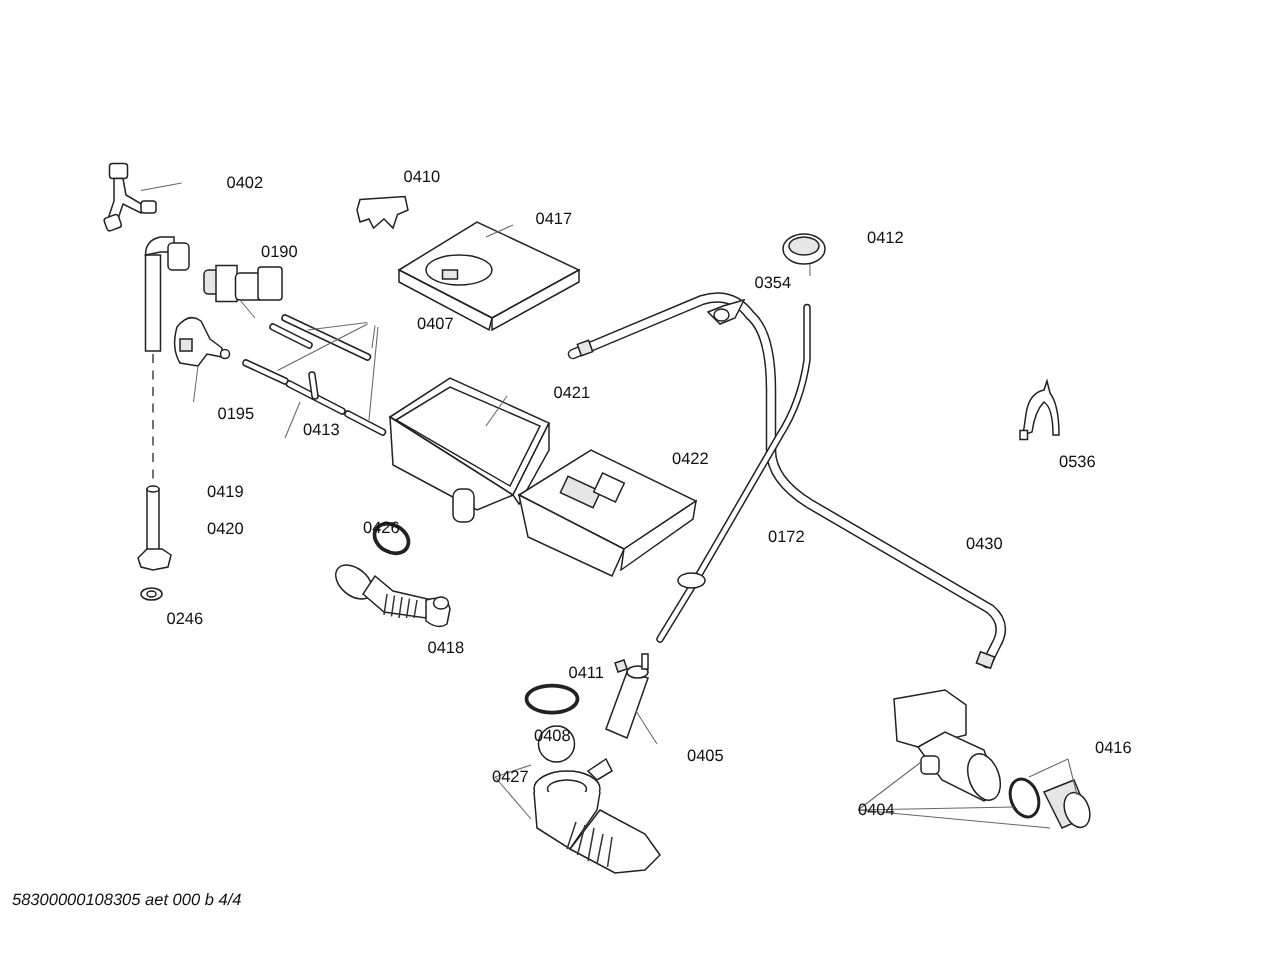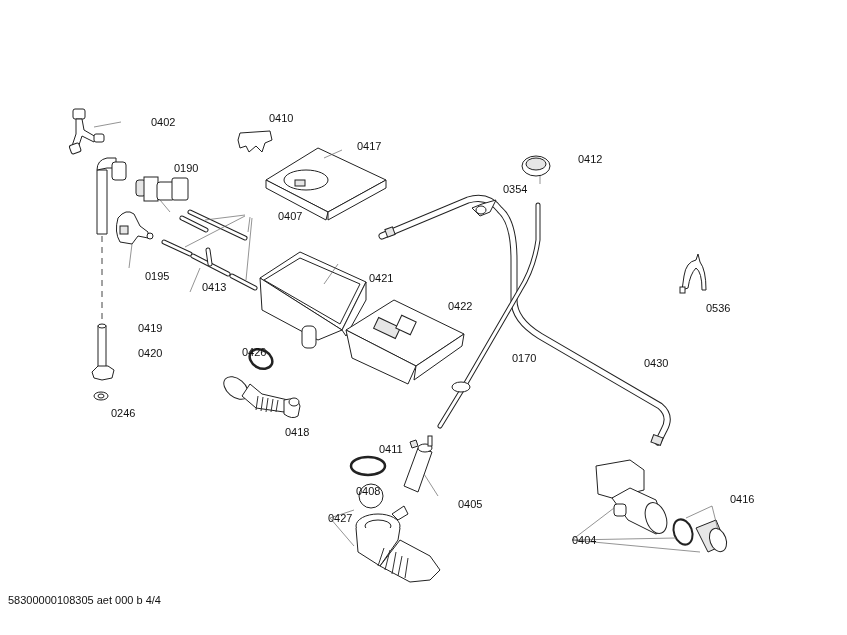--- a/index.html
+++ b/index.html
@@ -1,19 +1,19 @@
 <!DOCTYPE html>
 <html><head>
 <meta charset="utf-8">
 <style>
   html, body { margin: 0; padding: 0; background: #ffffff; }
   body { width: 847px; height: 635px; position: relative; overflow: hidden; font-family: "Liberation Sans", sans-serif; }
   #diagram { position: absolute; left: 0; top: 0; width: 847px; height: 635px; }
   .lbl { position: absolute; font-size: 11px; color: #111; line-height: 12px; white-space: nowrap; padding-left: 27px; }
-  .footer { position: absolute; left: 8px; top: 594px; font-size: 11px; color: #111; }
+  .footer { position: absolute; left: 8px; top: 594px; font-size: 11px; color: #111; font-style: italic; }
   svg .part { fill: #ffffff; stroke: #222; stroke-width: 1; }
   svg .fill-grey { fill: #e6e6e6; stroke: #222; stroke-width: 1; }
   svg .lead { fill: none; stroke: #666; stroke-width: 0.7; }
   svg .dash { fill: none; stroke: #444; stroke-width: 1; stroke-dasharray: 6 5; }
   svg .tube { fill: none; stroke: #222; stroke-width: 7; stroke-linecap: round; }
   svg .tube-in { fill: none; stroke: #fff; stroke-width: 5; stroke-linecap: round; }
   svg .thin { fill: none; stroke: #222; stroke-width: 5; stroke-linecap: round; }
   svg .thin-in { fill: none; stroke: #fff; stroke-width: 3; stroke-linecap: round; }
   svg .rib { fill: none; stroke: #333; stroke-width: 1; }
 </style>
@@ -207,30 +207,30 @@
   </g>
 </svg>
 
 <span class="lbl" style="left:124px;top:116px">0402</span>
 <span class="lbl" style="left:242px;top:112px">0410</span>
 <span class="lbl" style="left:330px;top:140px">0417</span>
 <span class="lbl" style="left:147px;top:162px">0190</span>
 <span class="lbl" style="left:251px;top:210px">0407</span>
 <span class="lbl" style="left:118px;top:270px">0195</span>
 <span class="lbl" style="left:175px;top:281px">0413</span>
-<span class="lbl" style="left:342px;top:272px">0421</span>
+<span class="lbl" style="left:342px;top:256px">0421</span>
 <span class="lbl" style="left:421px;top:300px">0422</span>
 <span class="lbl" style="left:111px;top:322px">0419</span>
 <span class="lbl" style="left:111px;top:347px">0420</span>
 <span class="lbl" style="left:84px;top:407px">0246</span>
 <span class="lbl" style="left:215px;top:346px">0426</span>
 <span class="lbl" style="left:258px;top:426px">0418</span>
 <span class="lbl" style="left:476px;top:183px">0354</span>
 <span class="lbl" style="left:551px;top:153px">0412</span>
-<span class="lbl" style="left:485px;top:352px">0170</span>
+<span class="lbl" style="left:485px;top:352px">0172</span>
 <span class="lbl" style="left:617px;top:357px">0430</span>
 <span class="lbl" style="left:679px;top:302px">0536</span>
 <span class="lbl" style="left:352px;top:443px">0411</span>
 <span class="lbl" style="left:329px;top:485px">0408</span>
 <span class="lbl" style="left:431px;top:498px">0405</span>
 <span class="lbl" style="left:301px;top:512px">0427</span>
 <span class="lbl" style="left:545px;top:534px">0404</span>
 <span class="lbl" style="left:703px;top:493px">0416</span>
 
 <div class="footer">58300000108305 aet 000 b 4/4</div>

